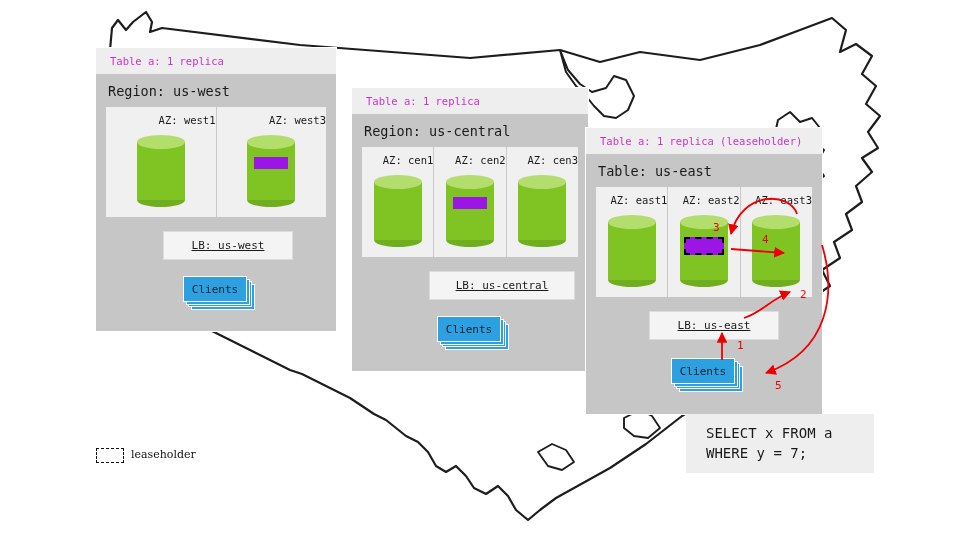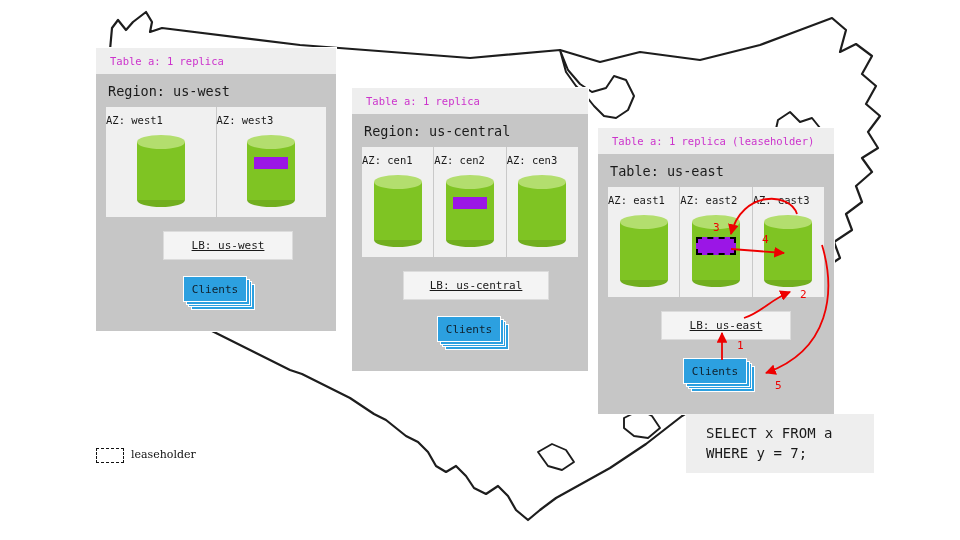--- a/index.html
+++ b/index.html
@@ -12,21 +12,21 @@
 
   
   #map-layer{position:absolute;left:0;top:0;width:960px;height:540px;}
 
   
   .region-panel{position:absolute;background:#c6c6c6;box-shadow:0 0 0 1px #ffffff;}
   .panel-header{background:#eeeeee;padding:7px 10px 7px 14px;}
   .panel-header-text{color:#cc33cc;font-size:10.5px;letter-spacing:0px;white-space:nowrap;}
   .region-title{font-size:13.5px;color:#1a1a1a;padding:9px 0 8px 12px;white-space:nowrap;}
   .az-strip{display:flex;background:#f0f0f0;margin:0 10px;}
-  .az-cell{flex:1;position:relative;padding:7px 0 10px 0;text-align:left;}
+  .az-cell{flex:1;position:relative;padding:7px 0 10px 0;text-align:right;}
   .az-cell + .az-cell{border-left:1px solid #c9c9c9;}
   .az-label{font-size:10.5px;color:#1a1a1a;white-space:nowrap;}
   .cyl-wrap{position:relative;margin:9px auto 0 auto;}
   .cyl{position:relative;width:100%;height:100%;}
   .cyl-body{position:absolute;left:0;right:0;top:7px;bottom:7px;background:#7fc423;}
   .cyl-top{position:absolute;left:0;right:0;top:0;height:14px;border-radius:50%;
            background:#b3de6e;}
   .cyl-bot{position:absolute;left:0;right:0;bottom:0;height:14px;border-radius:50%;
            background:#71ae1f;}
   .replica{position:absolute;background:#9b16e6;height:12px;left:50%;
@@ -156,30 +156,30 @@
         <div class="az-label">AZ: cen3</div>
         <div class="cyl-wrap" style="width:48px;height:72px;">
           <div class="cyl">
               <div class="cyl-bot"></div>
               <div class="cyl-body"></div>
               <div class="cyl-top"></div>
             </div>
         </div>
       </div>
     </div>
-    <div class="lb-box" style="left:52px;top:184px;width:116px;">LB: us-central</div>
+    <div class="lb-box" style="left:78px;top:184px;width:116px;">LB: us-central</div>
     <div class="clients" style="left:86px;top:229px;width:62px;height:24px;">
       <div class="sheet" style="left:8px;top:8px;width:62px;height:24px;"></div>
       <div class="sheet" style="left:5px;top:5px;width:62px;height:24px;"></div>
       <div class="sheet" style="left:2.5px;top:2.5px;width:62px;height:24px;"></div>
       <div class="front" style="width:62px;height:24px;">Clients</div>
     </div>
   </div>
 
-  <div class="region-panel" id="panel-us-east" style="left:598px;top:128px;width:236px;height:286px;">
+  <div class="region-panel" id="panel-us-east" style="left:586px;top:128px;width:236px;height:286px;">
     <div class="panel-header">
       <div class="panel-header-text">Table a: 1 replica (leaseholder)</div>
     </div>
     <div class="region-title">Table: us-east</div>
     <div class="az-strip">
       <div class="az-cell">
         <div class="az-label">AZ: east1</div>
         <div class="cyl-wrap" style="width:48px;height:72px;">
           <div class="cyl">
               <div class="cyl-bot"></div>

